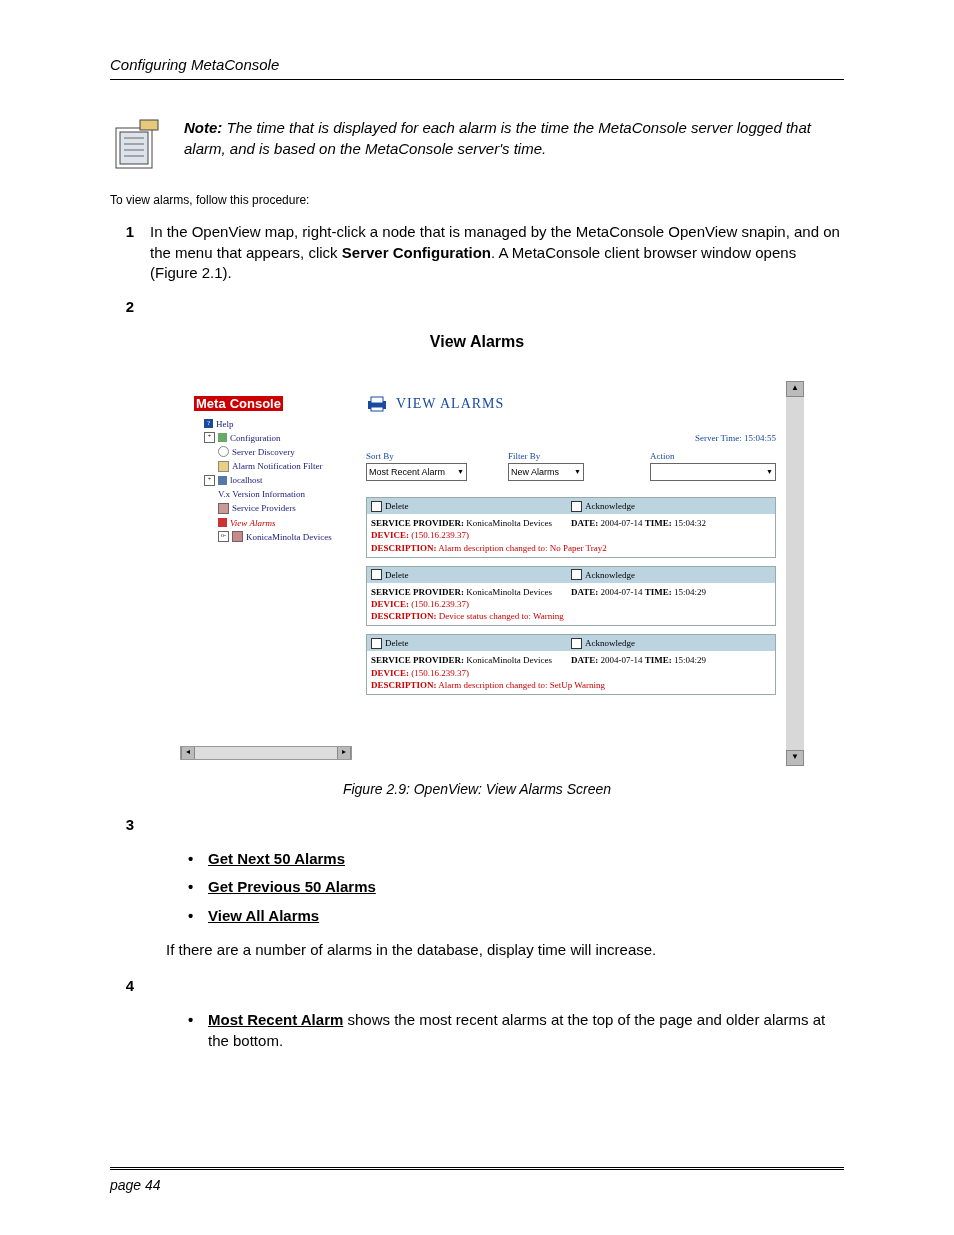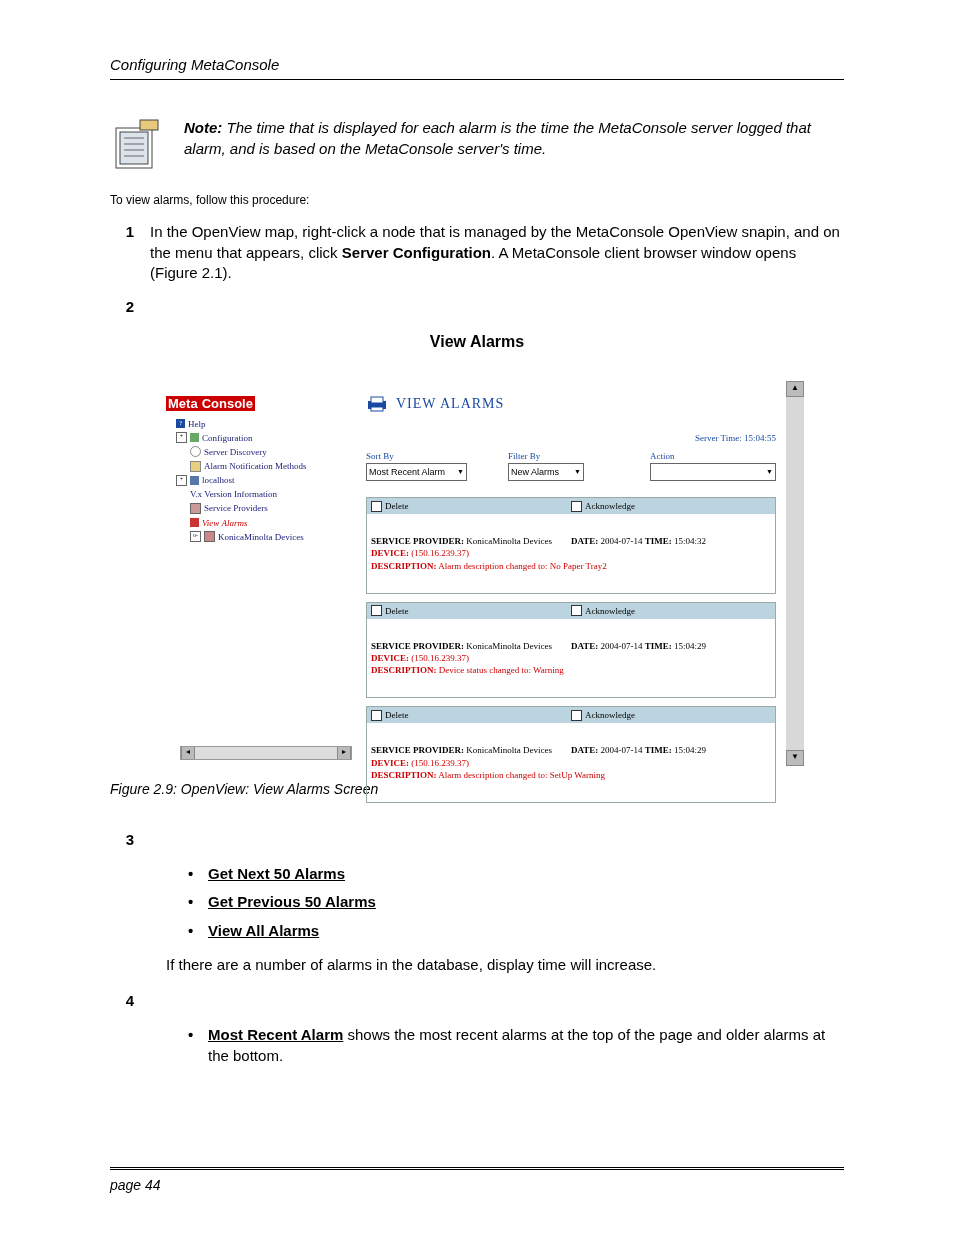--- a/index.html
+++ b/index.html
@@ -70,24 +70,24 @@
   .subhead-center {
     text-align: center;
     font-weight: bold;
     font-size: 16px;
     margin: 12px 0 28px 0;
   }
   .figure-wrap {
     margin: 0 0 14px 56px;
   }
   .figure-caption {
-    text-align: left;
+    text-align: center;
     font-style: italic;
     font-size: 14px;
-    margin: 10px 0 31px 0;
+    margin: 10px 0 16px 0;
   }
   .bullets {
     margin-left: 78px;
   }
   .bullets .item {
     display: flex;
     gap: 10px;
     margin: 8px 0;
     font-size: 15px;
   }
@@ -122,21 +122,21 @@
   }
   .screenshot .sb {
     position: absolute;
     right: -18px; top:0; width:18px; height:100%;
     background:#d8d8d8;
     display:flex; flex-direction:column; justify-content:space-between;
   }
   .screenshot .sb .btn { height:14px; background:#bbb; border:1px solid #888; font-size:8px; text-align:center; line-height:12px;}
   .sidebar {
     position: absolute;
-    left: 0;
+    left: 28px;
     top: 14px;
     width: 170px;
   }
   .logo-box { font-weight:bold; font-size:13px; font-family: Arial,sans-serif; }
   .logo-box .m { background:#c00; color:#fff; padding:0 2px; }
   .logo-box .c { background:#c00; color:#fff; padding:0 2px; }
   .tree { margin-top:4px; }
   .tree-row { display:flex; align-items:center; gap:3px; padding:1px 0;}
   .tree-row.indent1 { padding-left:10px; }
   .tree-row.indent2 { padding-left:24px; }
@@ -170,21 +170,21 @@
   }
   .ctrl-col .sel.small { width:70px; }
   .ctrl-col .sel.big { width:120px; }
   .ctrl-col .sel .arw { font-size:7px;}
   .alarm {
     border:1px solid #9aa; margin:6px 0 8px 0; font-size:9px;
   }
   .alarm .top { background:#bcd3e0; display:flex; padding:2px 4px;}
   .alarm .top .half { flex:1; display:flex; align-items:center; gap:3px;}
   .alarm .top .cb { width:9px; height:9px; border:1px solid #333; background:#fff; display:inline-block;}
-  .alarm .body { padding:21px 4px; font-family:"Times New Roman",serif; }
+  .alarm .body { padding:3px 4px; font-family:"Times New Roman",serif; }
   .alarm .body .row { display:flex; }
   .alarm .body .row .l { flex:1; }
   .alarm .body .row .r { flex:1; }
   .alarm .body b { font-weight:bold; }
   .alarm .body .red { color:#c00; }
 </style>
 </head>
 <body>
 
 <div class="page">
@@ -246,21 +246,21 @@
               <span class="ic" style="border:1px solid #666;font-size:6px;line-height:7px;text-align:center;">+</span>
               <span class="ic" style="background:#6a6;"></span>
               <a class="plain">Configuration</a>
             </div>
           <div class="tree-row indent2">
               <span class="ic" style="border:1px solid #888;border-radius:50%;"></span>
               <a class="plain">Server Discovery</a>
             </div>
           <div class="tree-row indent2">
               <span class="ic" style="background:#e8d080;border:1px solid #888;"></span>
-              <a class="plain">Alarm Notification Methods</a>
+              <a class="plain">Alarm Notification Filter</a>
             </div>
           <div class="tree-row indent1">
               <span class="ic" style="border:1px solid #666;font-size:6px;line-height:7px;text-align:center;">+</span>
               <span class="ic" style="background:#5577aa;"></span>
               <a class="plain">localhost</a>
             </div>
           <div class="tree-row indent2">
               <a class="plain">V.x Version Information</a>
             </div>
           <div class="tree-row indent2">

